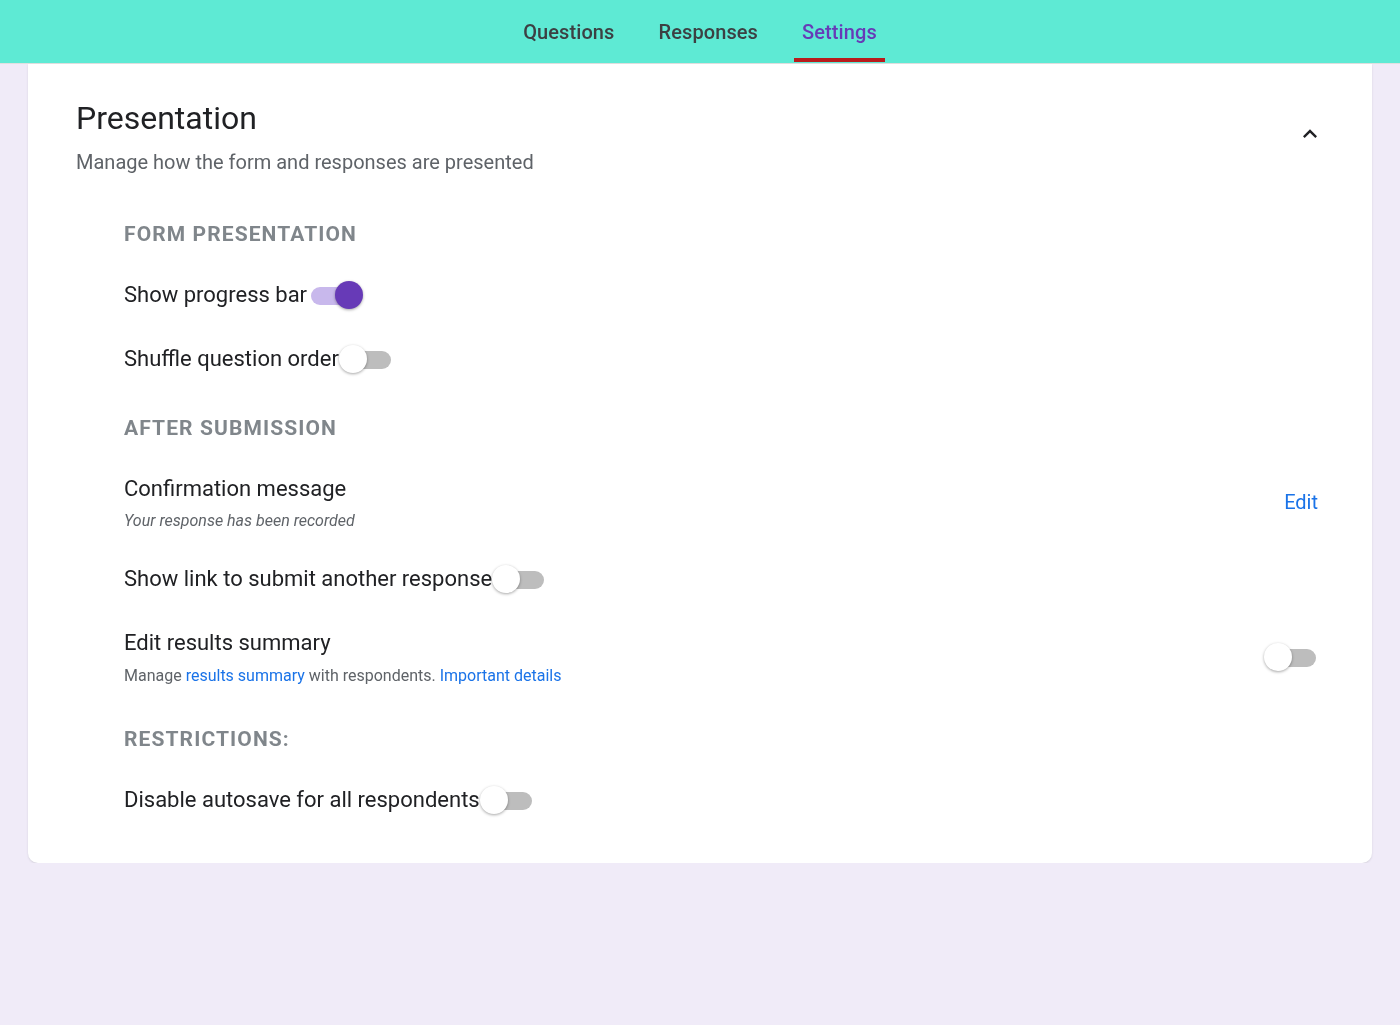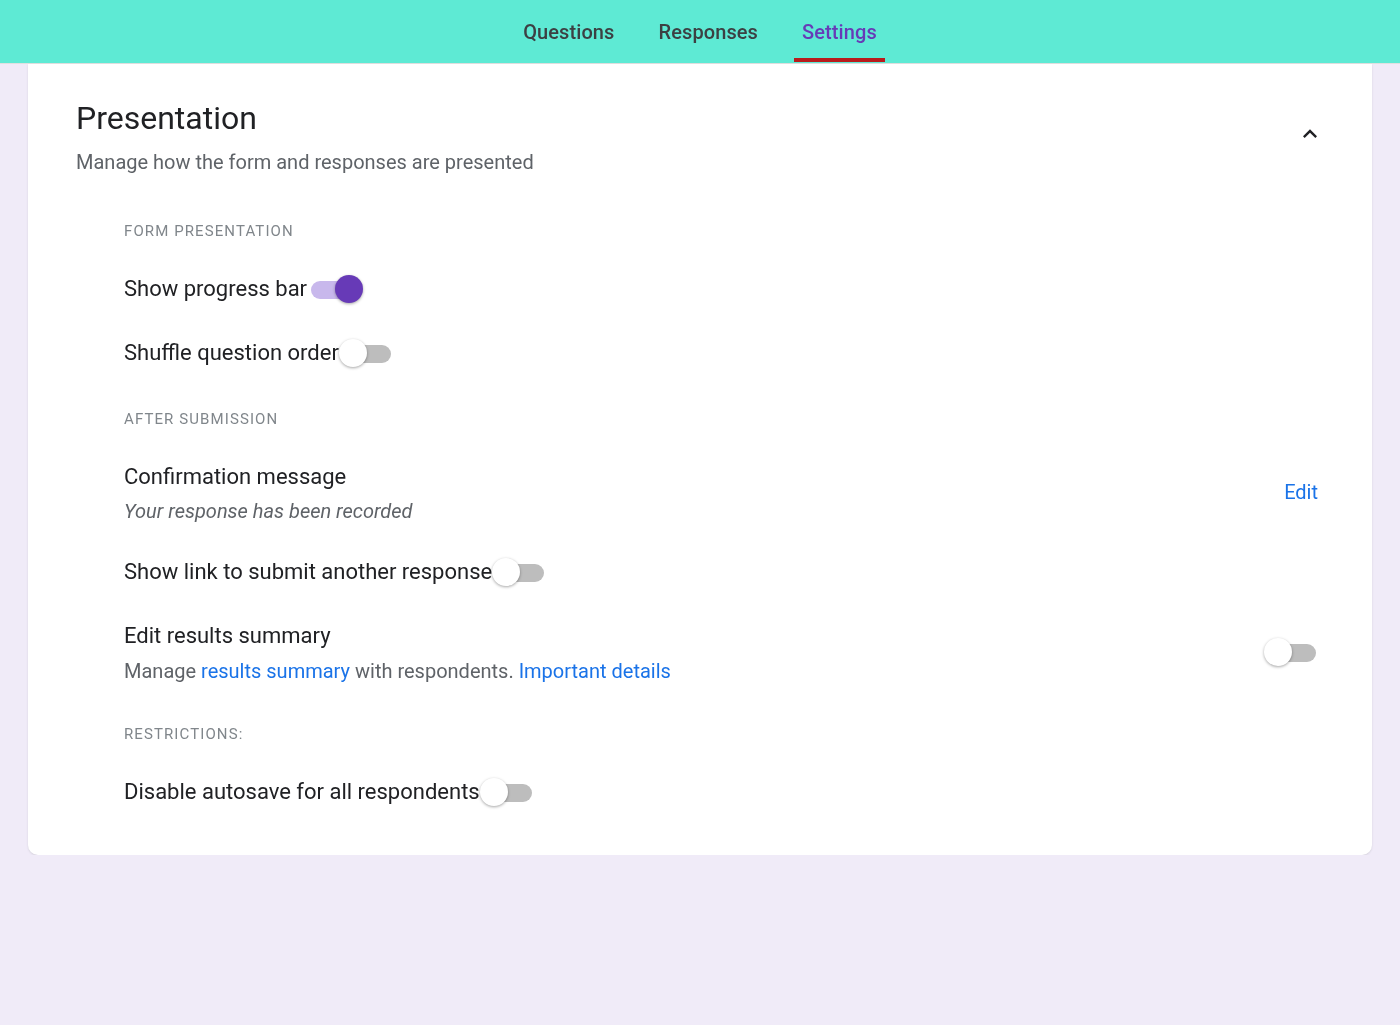--- a/index.html
+++ b/index.html
@@ -72,41 +72,41 @@
     .chevron svg {
       width: 28px;
       height: 28px;
       fill: #202124;
     }
     .subsection {
       padding-left: 48px;
       padding-top: 34px;
     }
     .group-label {
-      font-size: 15px;
-      font-weight: 400;
+      font-size: 21px;
+      font-weight: 700;
       letter-spacing: 1.1px;
       color: #80868b;
       text-transform: uppercase;
       margin-bottom: 8px;
     }
     .setting-row {
       display: flex;
       justify-content: flex-start;
       align-items: center;
       padding: 26px 0 8px 0;
       min-height: 50px;
     }
     .setting-label {
       font-size: 22px;
       color: #202124;
       line-height: 1.35;
     }
     .setting-secondary {
-      font-size: 20px;
+      font-size: 16px;
       color: #5f6368;
       margin-top: 8px;
       font-style: italic;
     }
     .setting-secondary.no-italic {
       font-style: normal;
     }
     .link {
       color: #1a73e8;
       cursor: pointer;

